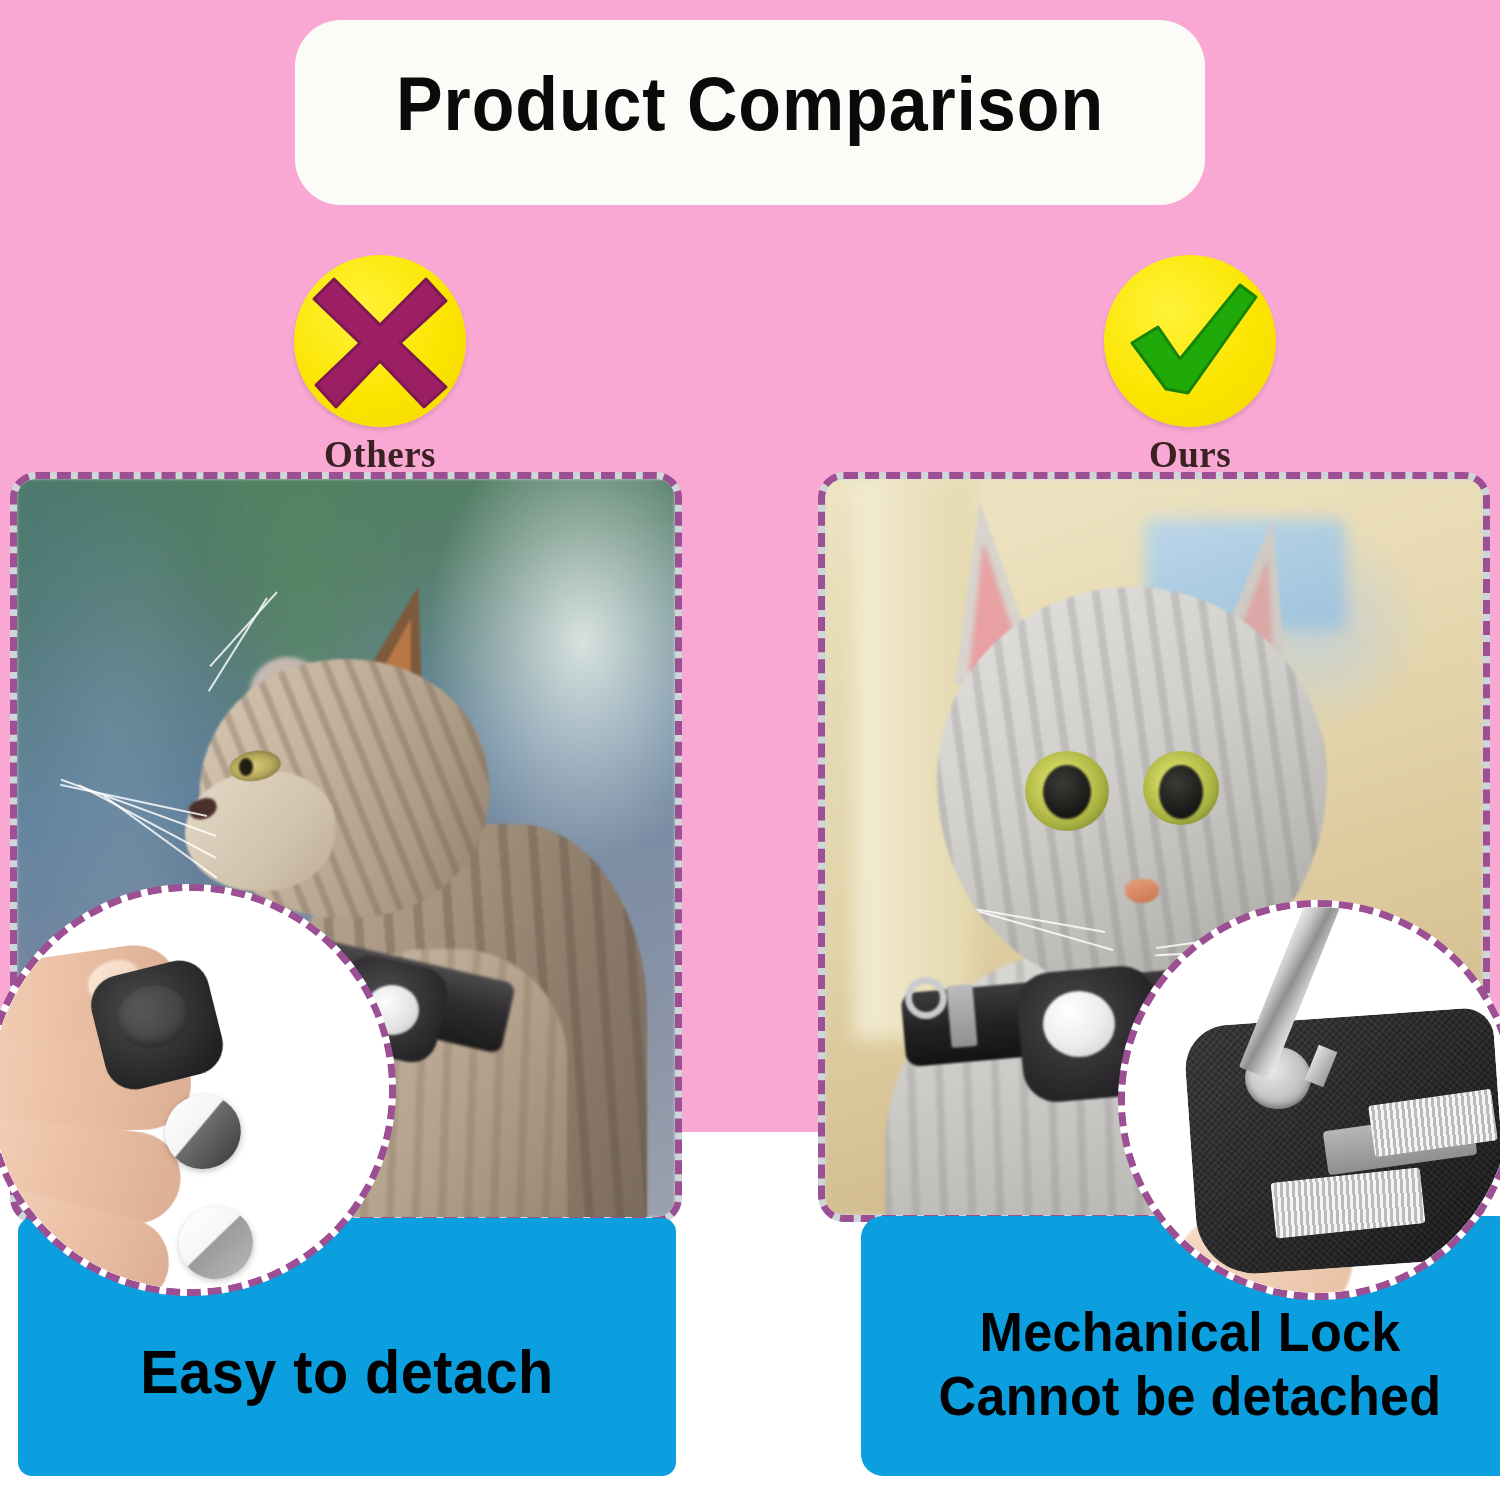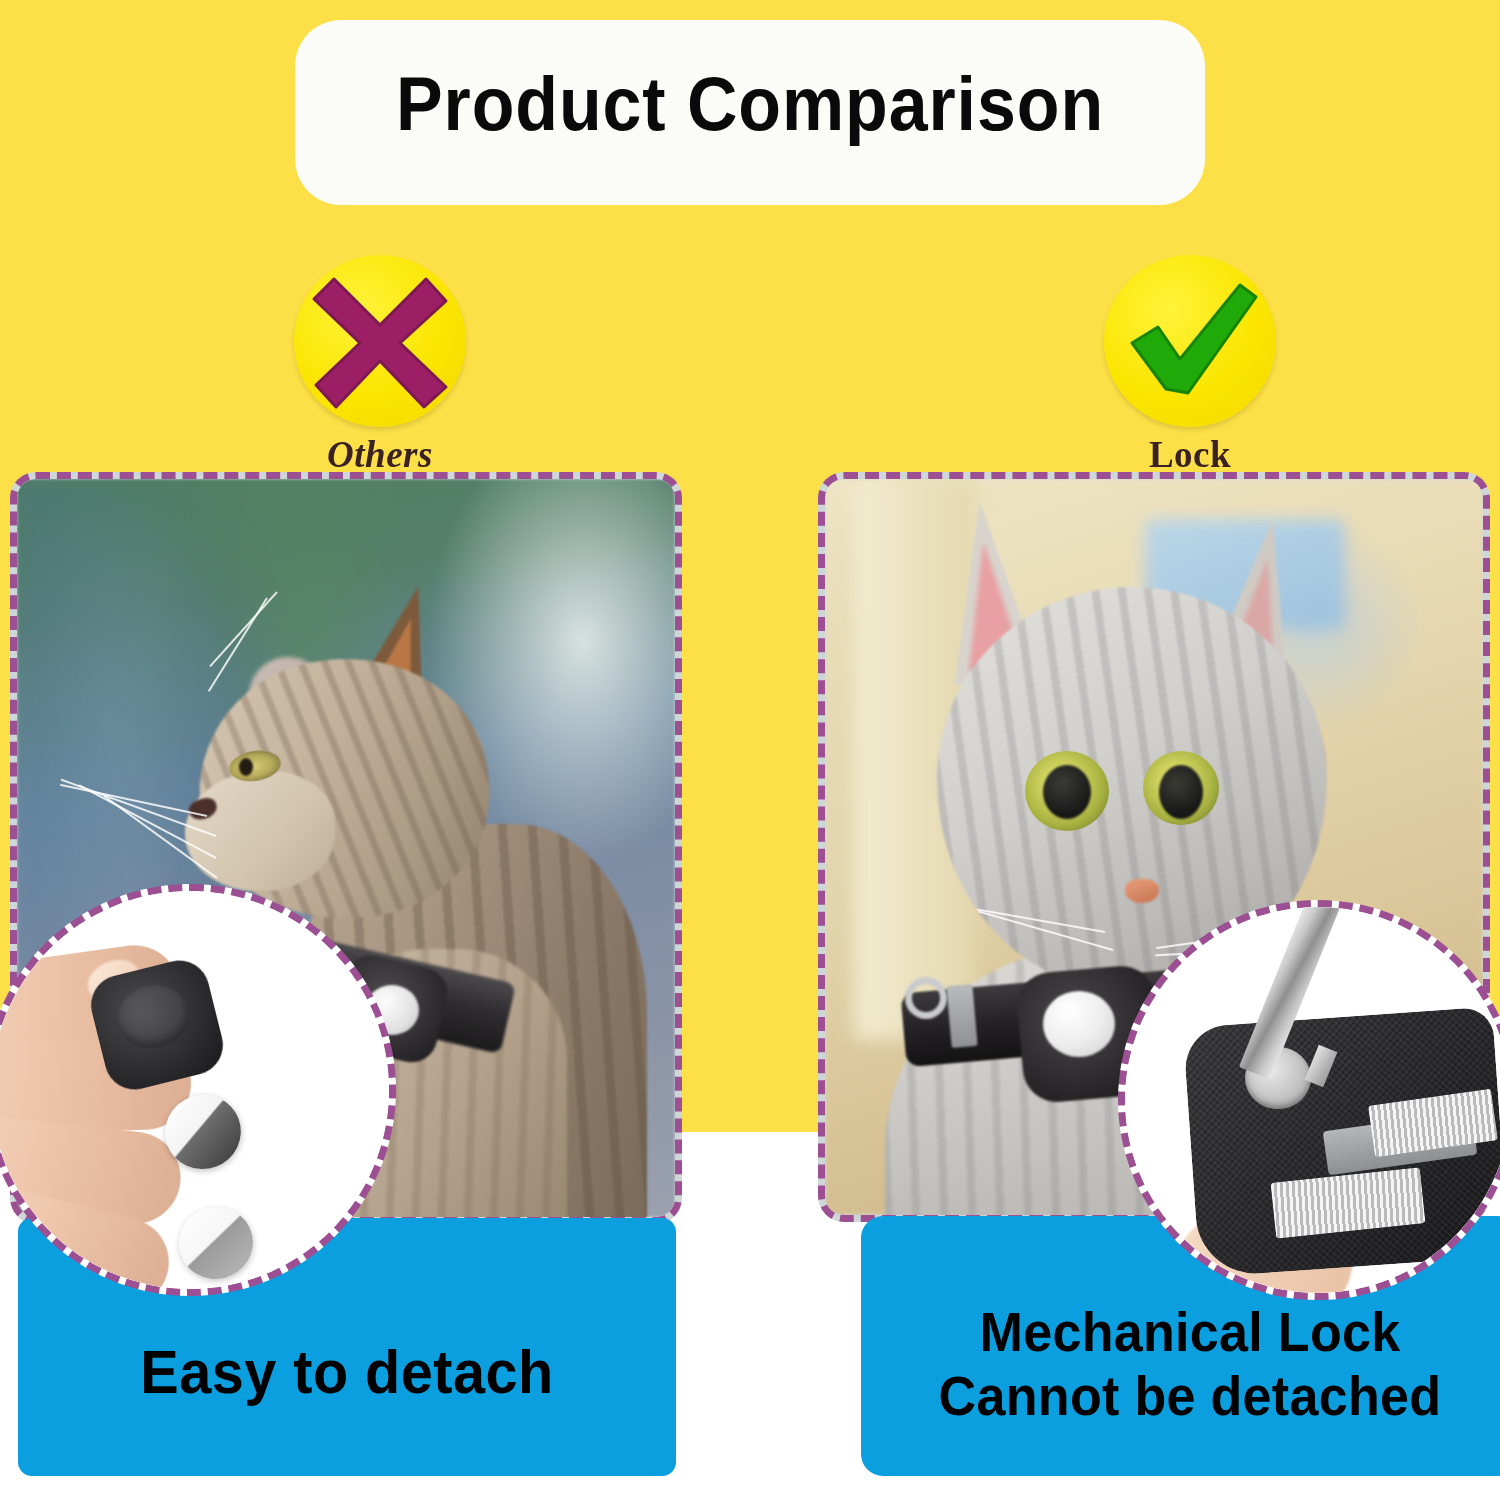--- a/index.html
+++ b/index.html
@@ -7,21 +7,21 @@
   html, body {
     width:1500px; height:1500px;
     background:#ffffff;
     font-family:"Liberation Sans", sans-serif;
     overflow:hidden;
   }
 
   #stage {
     position:relative;
     width:1500px; height:1132px;
-    background:#fde047;
+    background:#f9a8d4;
   }
 
   
   .title-plate {
     position:absolute;
     left:295px; top:20px;
     width:910px; height:185px;
     background:#fbfbf7;
     border-radius:46px;
   }
@@ -35,21 +35,21 @@
     font-size:76px;
     letter-spacing:1px;
     color:#0a0a0a;
     transform:scaleX(0.92);
     transform-origin:center top;
     white-space:nowrap;
   }
 
   
   .badge-group { position:absolute; width:260px; text-align:center; }
-  .badge-group.left  { left:250px; top:255px;font-style:italic; }
+  .badge-group.left  { left:250px; top:255px; }
   .badge-group.right { left:1060px; top:255px; }
 
   .badge-circle {
     width:172px; height:172px;
     margin:0 auto;
     border-radius:50%;
     background:radial-gradient(circle at 38% 32%, #fff33a 0%, #fbe500 55%, #f2d900 100%);
     box-shadow:0 3px 5px rgba(0,0,0,.13);
     position:relative;
   }
@@ -530,21 +530,21 @@
     </div>
     <div class="badge-label">Others</div>
   </div>
 
   <div class="badge-group right">
     <div class="badge-circle">
       <svg viewBox="0 0 172 172">
         <path d="M28 88 L54 72 L76 104 L136 30 L152 42 L84 138 L62 134 Z" fill="#1faa0a" stroke="#178405" stroke-width="3" stroke-linejoin="round"></path>
       </svg>
     </div>
-    <div class="badge-label">Lock</div>
+    <div class="badge-label">Ours</div>
   </div>
 
   <div class="panel left">
 
     <div class="photo">
       <div class="photo-inner">
         <div class="bg-outdoor"></div>
         <div class="bg-outdoor-blur2"></div>
 
         <div class="cat1-body"></div>

